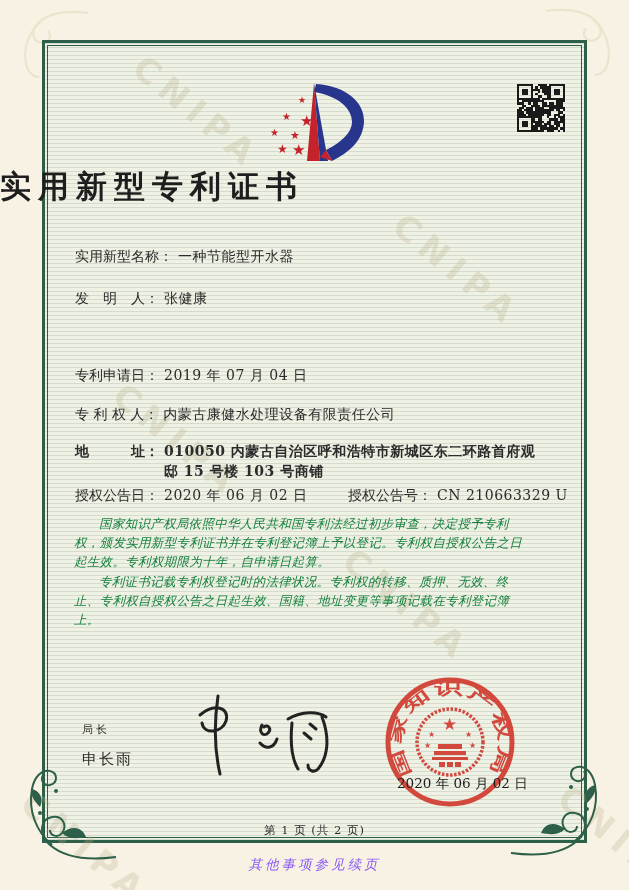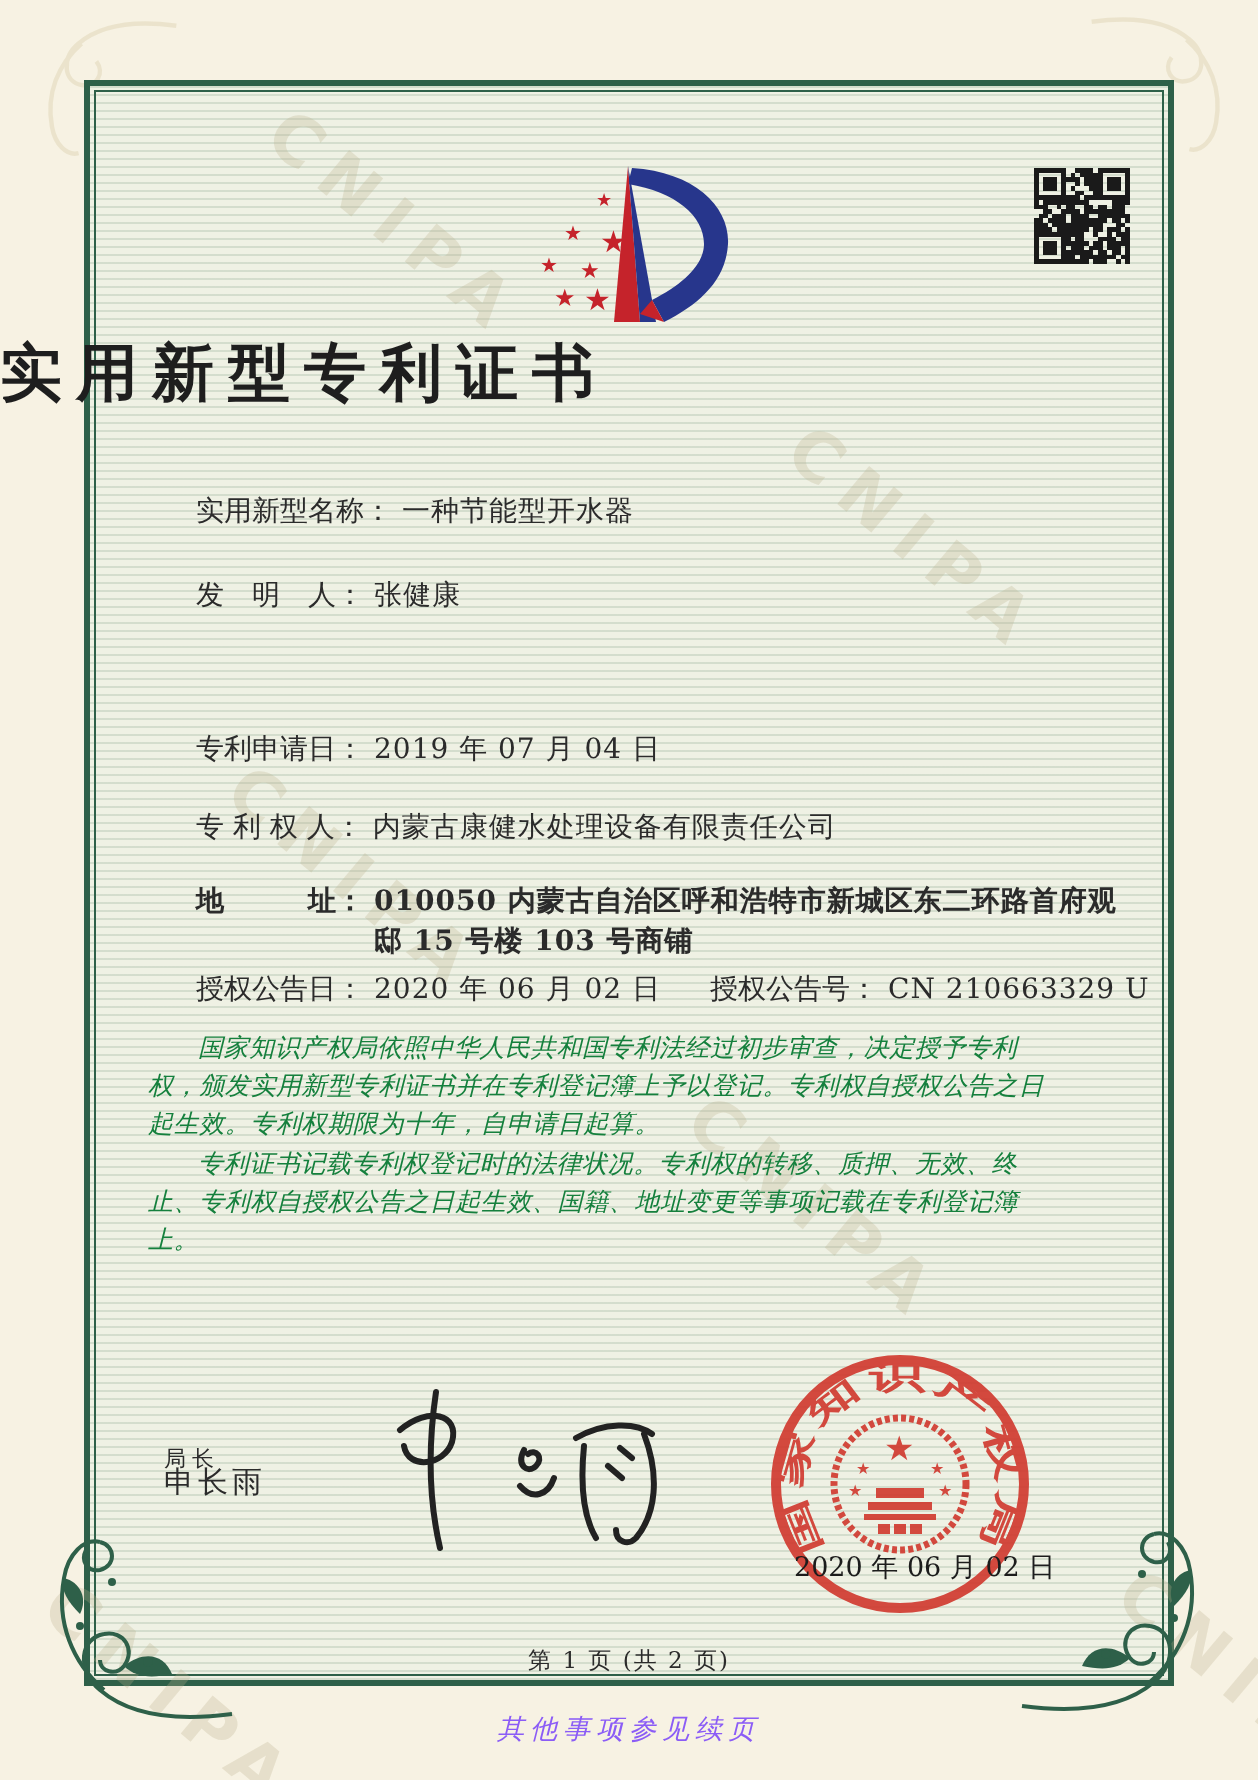--- a/index.html
+++ b/index.html
@@ -10,32 +10,32 @@
          background:#eff1e4 repeating-linear-gradient(180deg, rgba(150,175,152,.30) 0 1px, transparent 1px 4px);}
   .frame::after{content:"";position:absolute;inset:2px;border:1px solid #2e6049;pointer-events:none;}
   .wm{position:absolute;z-index:1;font-family:"DejaVu Sans","Liberation Sans",sans-serif;
       font-size:34px;font-weight:700;letter-spacing:8px;color:rgba(186,175,140,.28);
       transform:rotate(40deg);white-space:nowrap;}
   .certno{position:absolute;left:75px;top:80px;font-size:13px;letter-spacing:1.5px;z-index:2;}
   .logo{position:absolute;left:262px;top:78px;z-index:2;}
   .qr{position:absolute;left:517px;top:84px;z-index:2;}
   .title{position:absolute;left:0;top:166px;width:100%;z-index:2;
          font-size:31px;font-weight:700;letter-spacing:7px;color:#1e1e1e;}
-  .frow{position:absolute;left:75px;font-size:14px;z-index:2;line-height:20px;white-space:nowrap;margin-left:23px;}
+  .frow{position:absolute;left:75px;font-size:14px;z-index:2;line-height:20px;white-space:nowrap;}
   .frow .val{margin-left:5px;letter-spacing:.5px;}
   .frow.addr{white-space:normal;font-weight:bold;}
   .frow.addr .lbl{display:inline-block;vertical-align:top;}
   .frow.addr .val{display:inline-block;vertical-align:top;width:382px;}
-  .g2{position:absolute;left:257px;top:0;white-space:nowrap;}
+  .g2{position:absolute;left:273px;top:0;white-space:nowrap;}
   .paras{position:absolute;left:74px;top:514px;width:458px;z-index:2;
          font-size:12.5px;line-height:19.2px;font-style:italic;letter-spacing:.3px;color:#15803d;}
   .paras p{margin:0;text-indent:2em;}
   .barcode{position:absolute;left:75px;top:667px;z-index:2;}
   .sgtitle{position:absolute;left:82px;top:722px;font-size:11px;letter-spacing:3px;z-index:2;}
-  .sgname{position:absolute;left:82px;top:732px;font-size:15px;letter-spacing:2px;z-index:2;font-family:Liberation Serif, serif;}
+  .sgname{position:absolute;left:82px;top:750px;font-size:15px;letter-spacing:2px;z-index:2;font-family:Liberation Serif, serif;}
   .signature{position:absolute;left:180px;top:693px;z-index:2;}
   .seal{position:absolute;left:366px;top:658px;z-index:3;opacity:.9;}
   .sealdate{position:absolute;left:397px;top:775px;z-index:4;font-size:13.5px;color:#1c1c1c;white-space:nowrap;}
   .footpage{position:absolute;left:0;top:823px;width:100%;text-align:center;font-size:11.5px;letter-spacing:1px;z-index:2;}
   .footnote{position:absolute;left:0;top:856px;width:100%;text-align:center;font-size:13.5px;
             font-style:italic;letter-spacing:3px;z-index:2;color:#8b5cf6;}
   .corner{position:absolute;z-index:3;}
   .corner.bl{left:16px;top:761px;}
   .corner.br{left:506px;top:757px;transform:scaleX(-1);}
   .ghost{position:absolute;z-index:0;opacity:.45;}

